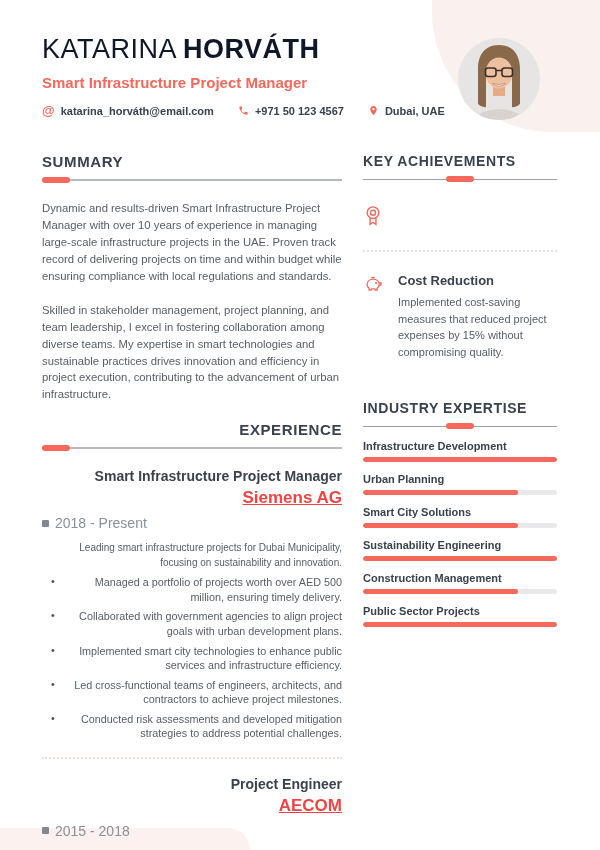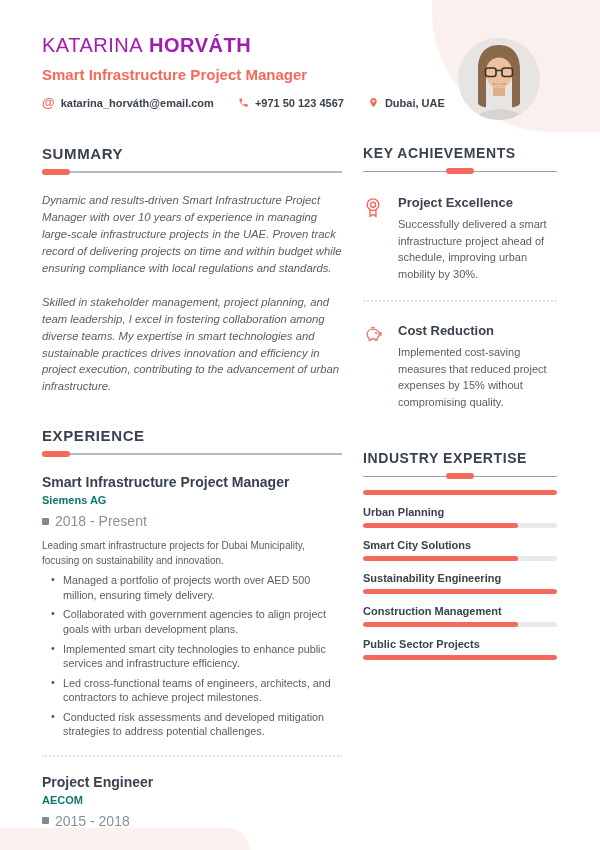--- a/index.html
+++ b/index.html
@@ -13,21 +13,21 @@
     background:#faf0ee; border-bottom-left-radius:120px 120px; z-index:0;
   }
   .blob-bl {
     position:absolute; bottom:0; left:0; width:250px; height:22px;
     background:#fcf1ee; border-top-right-radius:45px; z-index:0;
   }
   .page { position:relative; z-index:1; padding:34px 43px 0 42px; }
 
   
   .header { position:relative; }
-  .name { font-size:20px; letter-spacing:0.5px; color:#a21caf; }
+  .name { font-size:27px; letter-spacing:0.5px; color:#0f172a; }
   .name .first { font-weight:400; }
   .name .last  { font-weight:800; margin-left:6px; }
   .job-title { margin-top:9px; color:#f4695c; font-weight:700; font-size:15px; }
   .contacts { margin-top:13px; display:flex; align-items:center; gap:24px;
               font-size:11px; font-weight:700; color:#39424e; }
   .contact { display:flex; align-items:center; gap:6px; }
   .ic { color:#f4695c; display:inline-flex; align-items:center; }
   .at-glyph { font-size:13px; font-weight:700; line-height:1; }
   .avatar {
     position:absolute; top:4px; right:17px; width:82px; height:82px;
@@ -43,27 +43,27 @@
   .sec-title { font-size:15px; font-weight:800; letter-spacing:0.6px; color:#39424e; }
   .rule { position:relative; height:6px; margin-top:7px; }
   .rule .line { position:absolute; top:2px; left:0; right:0; height:2px; background:#b7bbbf; }
   .rule.thin .line { height:1px; top:3px; background:#9ba0a6; }
   .rule .seg { position:absolute; top:0; height:6px; width:28px; background:#f4695c; border-radius:3px; }
   .rule.left-seg .seg { left:0; }
   .rule.center-seg .seg { left:50%; transform:translateX(-50%); }
   .centered { }
 
   
-  .para { margin-top:17px; font-size:11.3px; line-height:1.5; color:#575e68;font-style:italic; }
-
-  
-  .experience-section { margin-top:32px; }
+  .para { margin-top:17px; font-size:11.3px; line-height:1.5; color:#575e68; }
+
+  
+  .experience-section { margin-top:18px;text-align:right; }
   .job { margin-top:17px; }
   .job-role { font-size:14px; font-weight:800; color:#39424e; }
-  .job-company { margin-top:4px; font-size:11px; font-weight:800; color:#0f766e; }
+  .job-company { margin-top:4px; font-size:17px; font-weight:800; color:#ef4444;text-decoration:underline; }
   .job-dates { margin-top:7px; display:flex; align-items:center; gap:6px;
                font-size:14px; color:#8a9097; }
   .cal-sq { width:7px; height:7px; background:#81888f; border-radius:1px; display:inline-block; }
   .job-desc { margin-top:9px; font-size:10px; line-height:1.5; color:#575e68; }
   ul.bullets { margin-top:5px; list-style:none; }
   ul.bullets li { position:relative; padding-left:21px; margin-top:5px;
                   font-size:10.8px; line-height:1.35; color:#575e68; }
   ul.bullets li::before { content:"•"; position:absolute; left:9px; top:-1px; color:#4a515b; }
   .dotted-div { border-top:2px dotted #ecdcd6; margin:16px 0 0 0; }
 
@@ -195,24 +195,20 @@
         </div>
 
         <div class="ach-item">
           <div class="ach-icon">
             <svg width="20" height="24" viewBox="0 0 24 28" fill="none" stroke="#f4695c" stroke-width="1.7">
               <circle cx="12" cy="10" r="7"></circle>
               <circle cx="12" cy="10" r="3"></circle>
               <path d="M8.5 16.5 V24 L12 21.5 L15.5 24 V16.5"></path>
             </svg>
           </div>
-          <div>
-            <div class="ach-title">Project Excellence</div>
-            <div class="ach-text">Successfully delivered a smart infrastructure project ahead of schedule, improving urban mobility by 30%.</div>
-          </div>
         </div>
 
         <div class="ach-div"></div>
 
         <div class="ach-item">
           <div class="ach-icon">
             <svg width="21" height="20" viewBox="0 0 26 24" fill="none" stroke="#f4695c" stroke-width="1.6">
               <path d="M5 13 C5 8.5 8.5 6 12.5 6 C16.5 6 20 8.5 20 12.5 C20 14.5 19 16.2 17.5 17.3 L17.5 19.5 H15 L14.5 18 H10.5 L10 19.5 H7.5 L7.5 17 C6 16 5 14.7 5 13 Z"></path>
               <path d="M20 11 L22.5 10.5 L22 13.5 L20 13.5"></path>
               <path d="M14.5 4.5 C13.2 3.7 11.3 3.7 10.2 4.6"></path>
@@ -228,20 +224,21 @@
 
       <div class="expertise-section">
         <div class="sec-title centered" style="font-size:14px;">INDUSTRY EXPERTISE</div>
         <div class="rule thin center-seg">
           <div class="line"></div>
             <div class="seg"></div>
         </div>
 
         <div class="skills" style="margin-top:8px;">
           <div class="skill">
+            <div class="skill-label">Infrastructure Development</div>
             <div class="skill-track">
                 <div class="skill-fill" style="width: 100%;"></div>
               </div>
           </div>
           <div class="skill">
             <div class="skill-label">Urban Planning</div>
             <div class="skill-track">
                 <div class="skill-fill" style="width: 80%;"></div>
               </div>
           </div>

